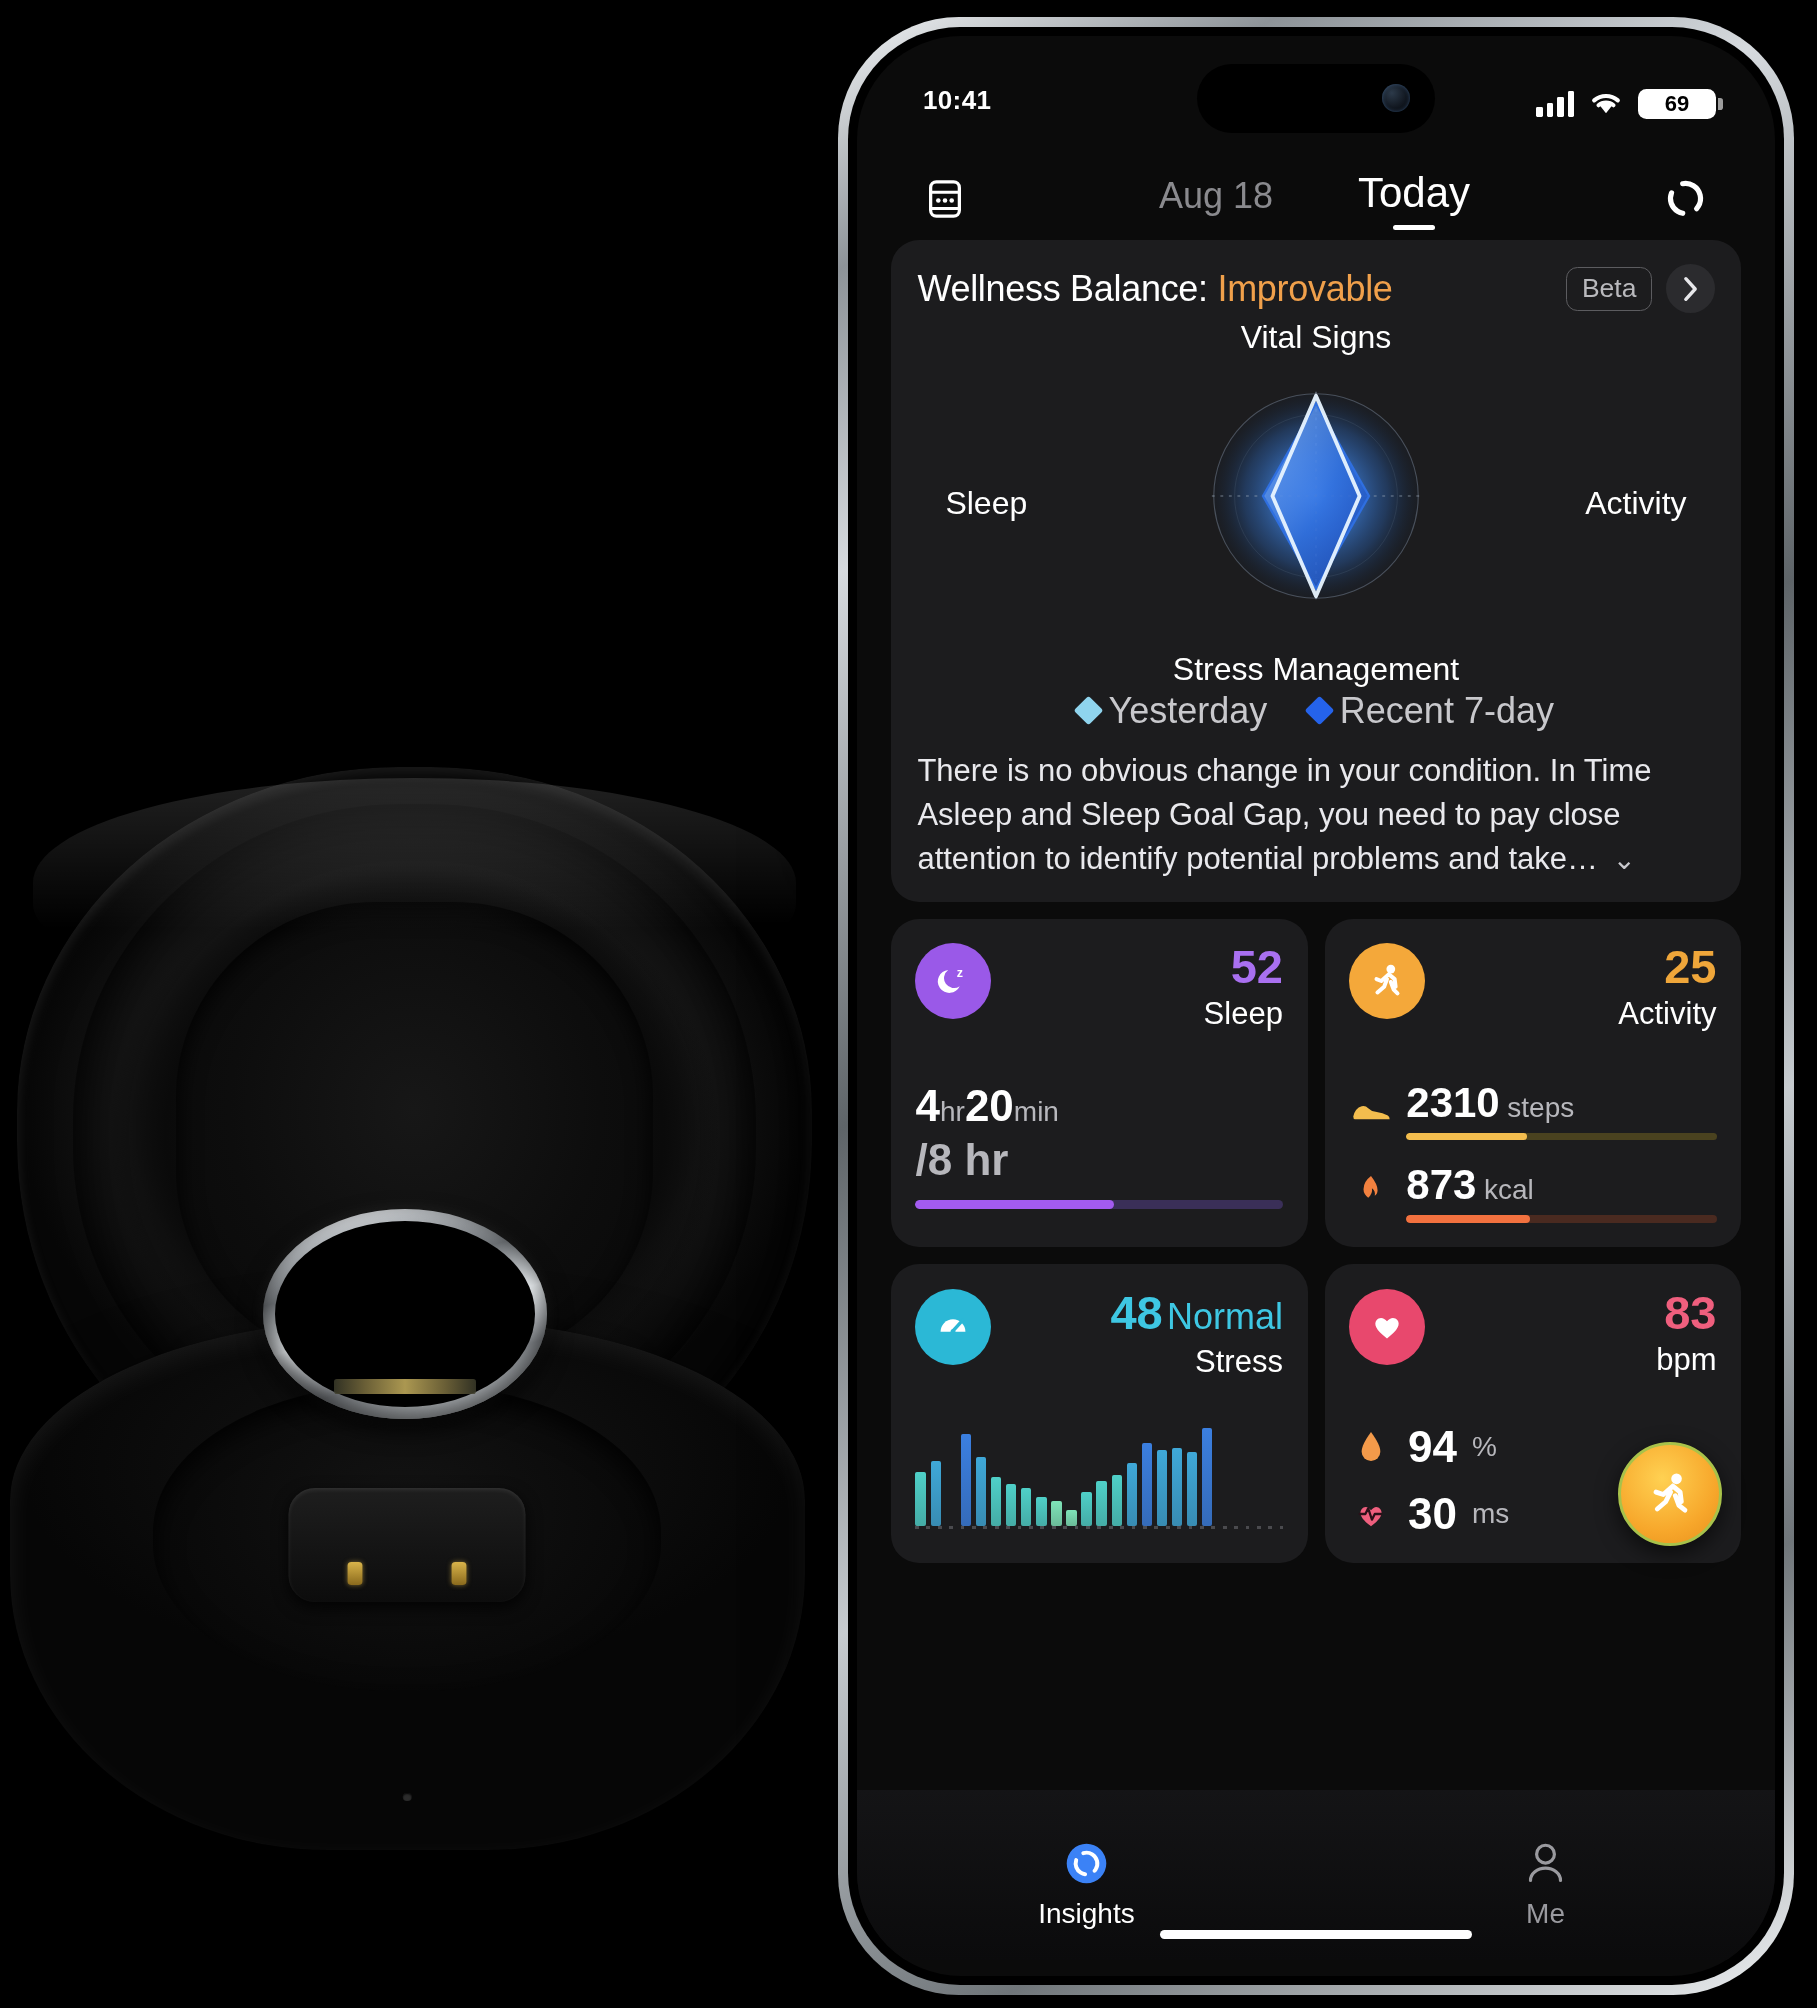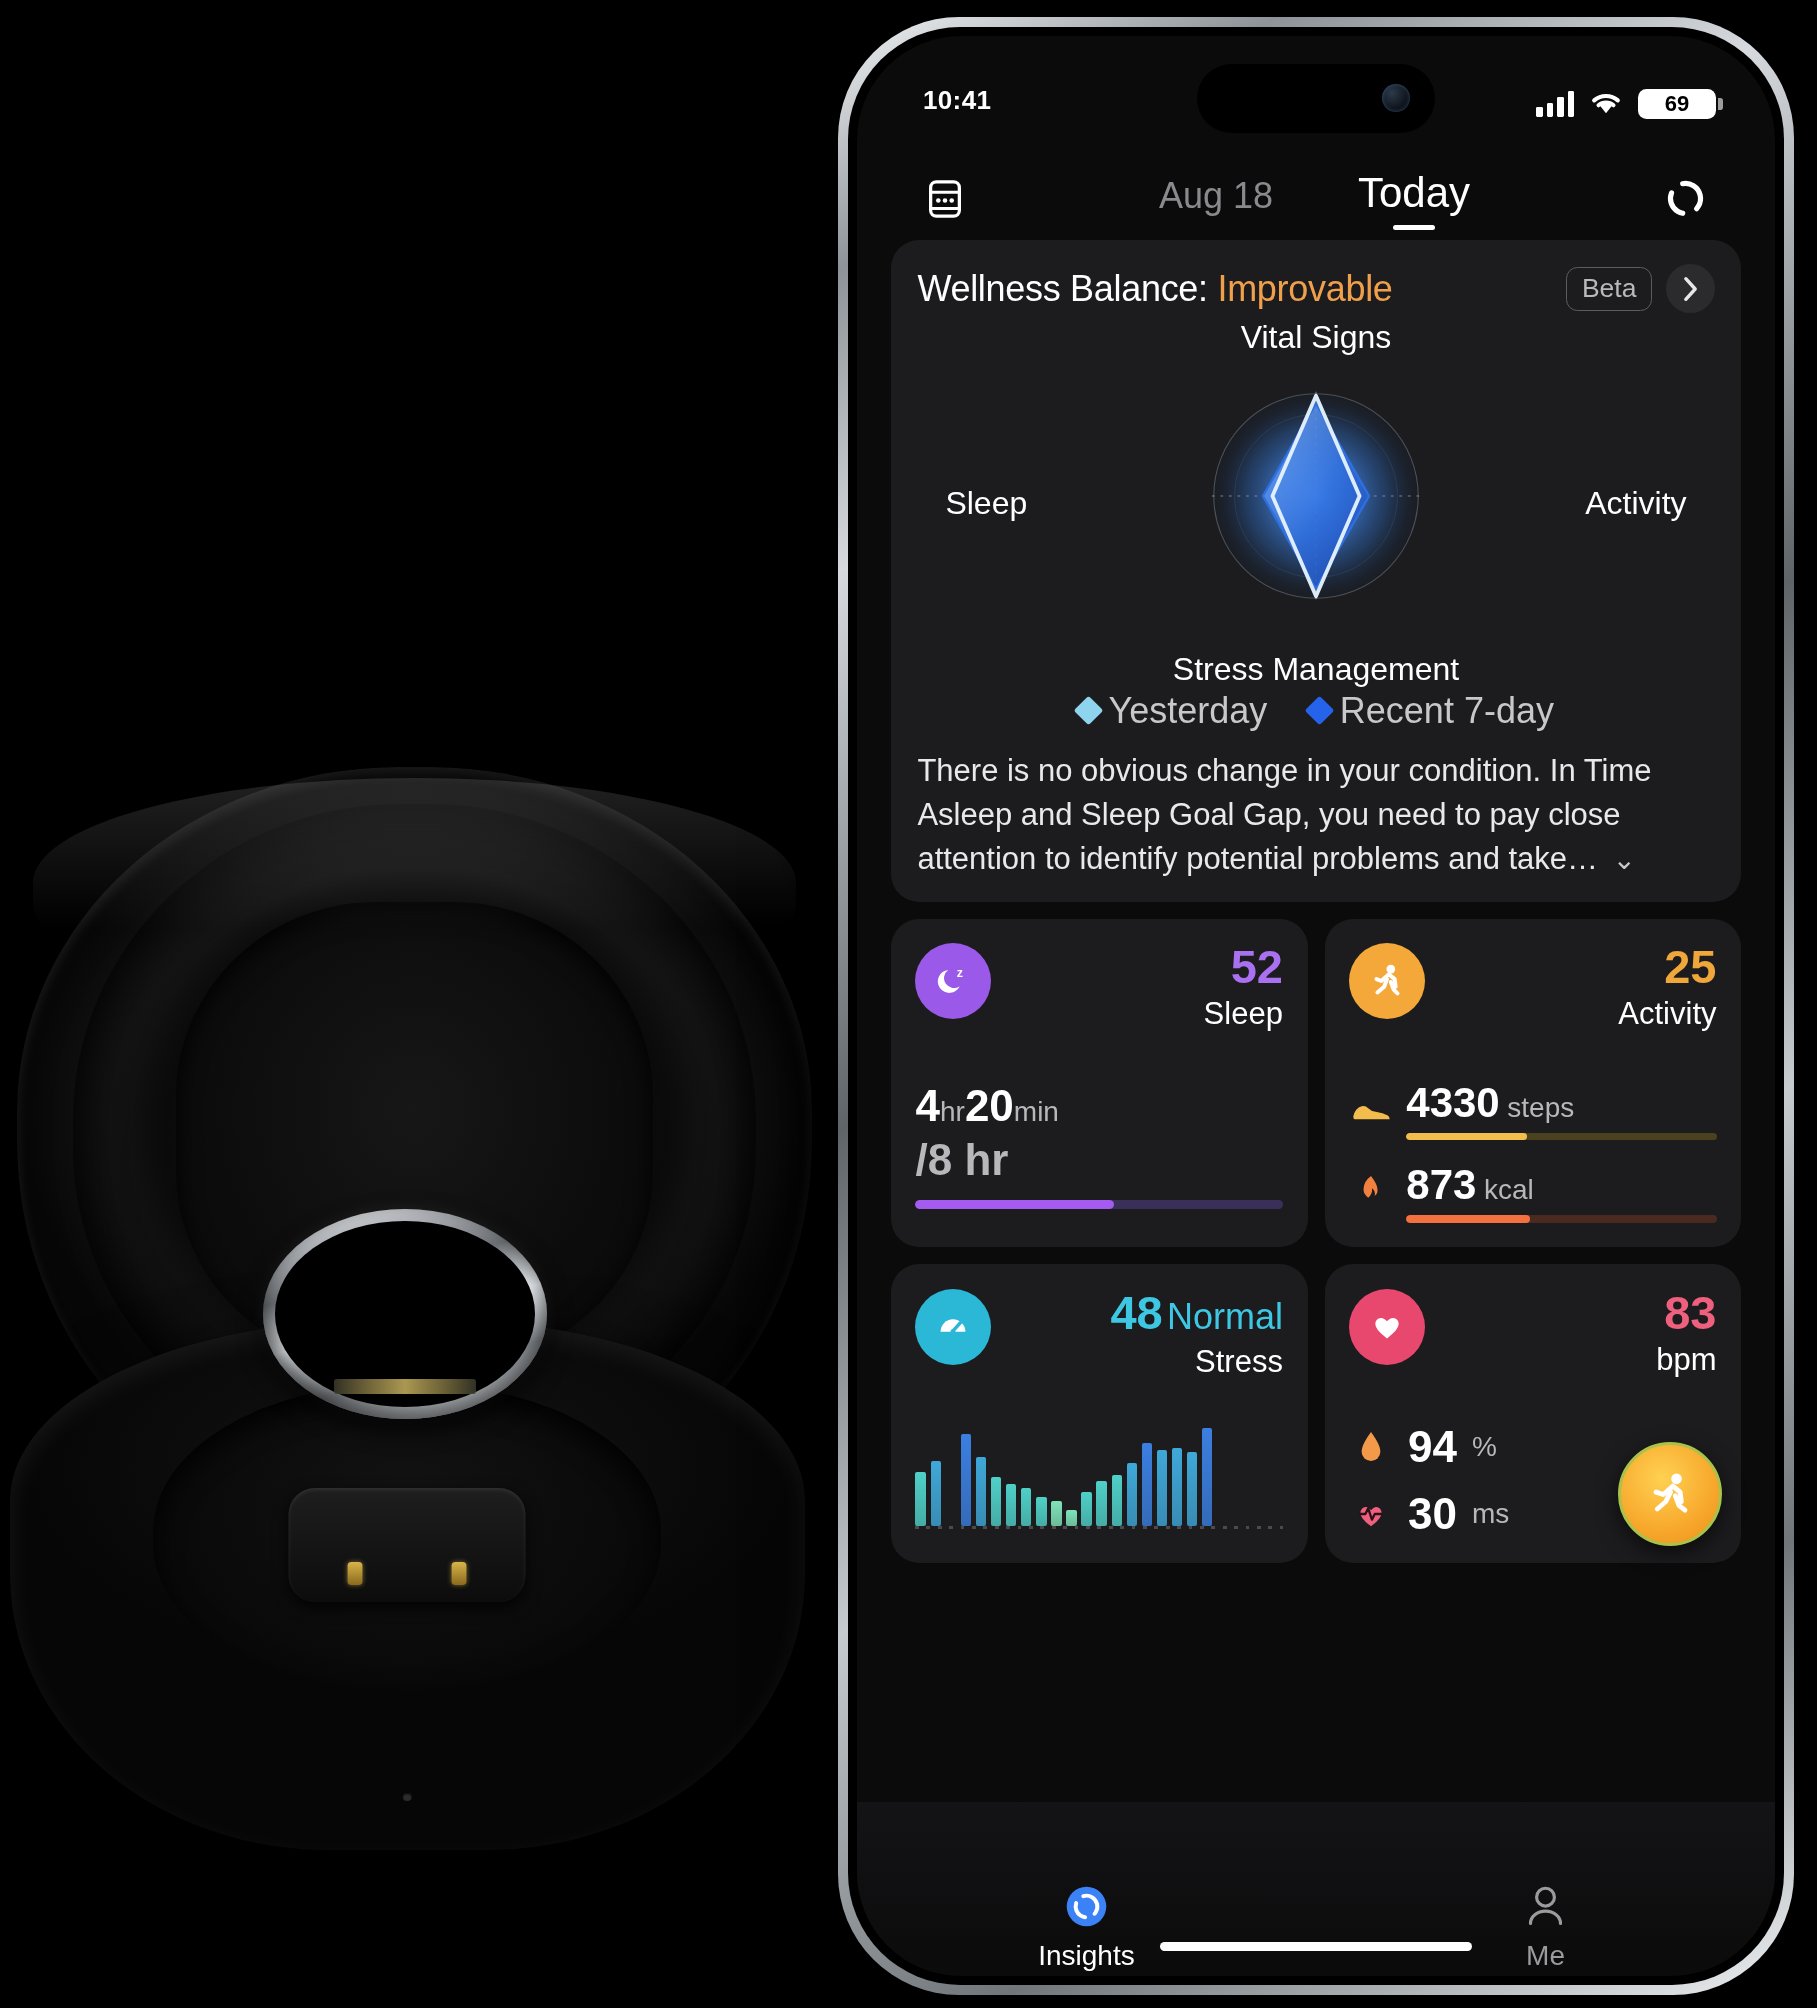--- a/index.html
+++ b/index.html
@@ -240,23 +240,23 @@
 
   .stress-chart{ margin-top:32px; height:114px; display:flex; align-items:flex-end; gap:4.7px; }
   .sbar{ width:10.4px; border-radius:1.9px; }
   .sbase{
     margin-top:0; height:3.8px;
     background:repeating-linear-gradient(90deg,#4a4a4e 0 3.8px, transparent 3.8px 11.4px);
   }
 
   
   .tabbar{
-    position:absolute; left:0; right:0; bottom:4px; height:170px;
+    position:absolute; left:0; right:0; bottom:16px; height:170px;
     background:linear-gradient(180deg,#141416 0%, #0b0b0c 100%);
-    display:flex; align-items:flex-end; padding-top:19px;
+    display:flex; align-items:center; padding-top:19px;
   }
   .tab{ flex:1; display:flex; flex-direction:column; align-items:center; gap:9.5px; }
   .tab-ico{ width:49px; height:49px; display:flex; align-items:center; justify-content:center; }
   .tab-lbl{ font-size:28px; color:#9a9a9f; }
   .tab.active .tab-lbl{ color:#fff; }
   .home-ind{
     position:absolute; left:50%; transform:translateX(-50%); bottom:21px;
     width:312px; height:9.5px; border-radius:5.7px; background:#fff;
   }
 </style>
@@ -437,21 +437,21 @@
           </div>
 
           <div class="metric-row" style="margin-top:47px">
             <div class="metric-ico">
               <svg width="42" height="28" viewBox="0 0 44 30">
                 <path d="M3 22 q2-9 9-11 4-1 7 2 3 3 8 4 8 1 13 4 2 1 2 4 H5 q-2 0-2-3z" fill="#f3bd4e"></path>
               </svg>
             </div>
             <div class="metric-body">
               <div class="metric-line">
-                <span class="metric-val">4330</span>
+                <span class="metric-val">2310</span>
                 <span class="metric-unit">steps</span>
               </div>
               <div class="metric-track" id="stepsTrack" style="background: rgb(74, 66, 31);">
                 <div class="metric-fill" id="stepsFill" style="width: 39%; background: rgb(243, 189, 78);"></div>
               </div>
             </div>
           </div>
 
           <div class="metric-row">
             <div class="metric-ico">

